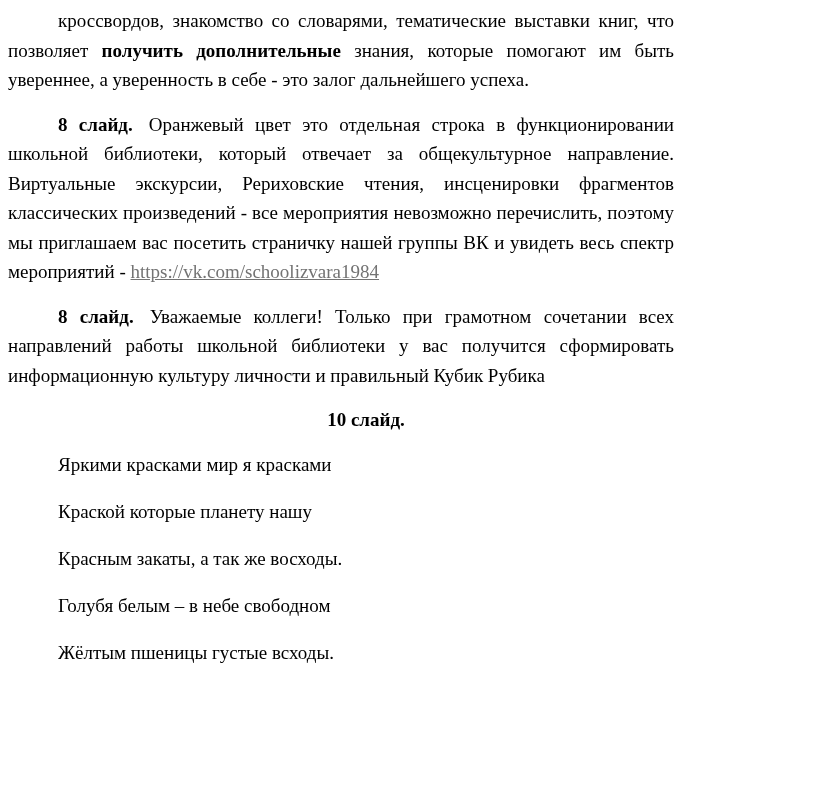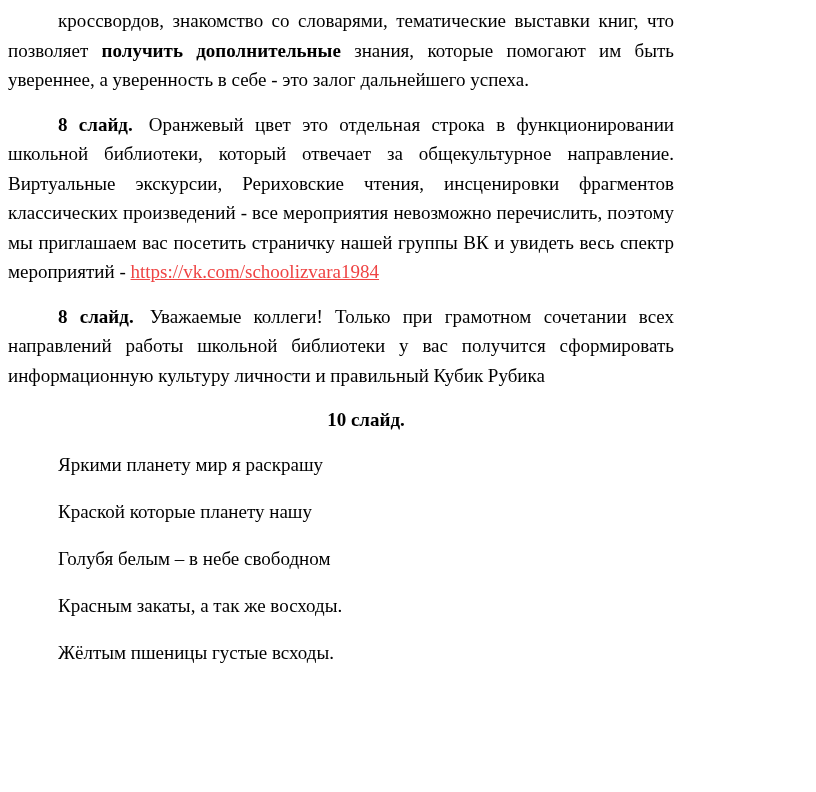--- a/index.html
+++ b/index.html
@@ -31,21 +31,21 @@
     text-align: center;
   }
   .lead-bold {
     font-weight: bold;
     margin-right: 16px;
   }
   .seg-bold {
     font-weight: bold;
   }
   a.doc-link {
-    color: #ef4444;
+    color: #737373;
     text-decoration: underline;
     cursor: pointer;
   }
   .poem-line {
     margin: 0 0 17.5px 0;
     text-align: left;
     text-indent: 50px;
   }
 </style>
 </head>
@@ -55,20 +55,20 @@
 
   <p class="para"><span>кроссвордов, знакомство со словарями, тематические выставки книг, что позволяет </span><span class="seg-bold">получить дополнительные</span><span> знания, которые помогают им быть увереннее, а уверенность в себе - это залог дальнейшего успеха.</span></p>
 
   <p class="para"><span class="lead-bold">8 слайд.</span><span>Оранжевый цвет это отдельная строка в функционировании школьной библиотеки, который отвечает за общекультурное направление. Виртуальные экскурсии, Рериховские чтения, инсценировки фрагментов классических произведений - все мероприятия невозможно перечислить, поэтому мы приглашаем вас посетить страничку нашей группы ВК и увидеть весь спектр мероприятий - </span><a class="doc-link">https://vk.com/schoolizvara1984</a></p>
 
   <p class="para"><span class="lead-bold">8 слайд.</span><span>Уважаемые коллеги! Только при грамотном сочетании всех направлений работы школьной библиотеки у вас получится сформировать информационную культуру личности и правильный Кубик Рубика</span></p>
 
   <p class="para no-justify"><span class="seg-bold">10 слайд.</span></p>
 
   <div>
-    <p class="poem-line">Яркими планету мир я раскрашу</p>
+    <p class="poem-line">Яркими красками мир я красками</p>
     <p class="poem-line">Краской которые планету нашу</p>
+    <p class="poem-line">Красным закаты, а так же восходы.</p>
     <p class="poem-line">Голубя белым – в небе свободном</p>
-    <p class="poem-line">Красным закаты, а так же восходы.</p>
     <p class="poem-line">Жёлтым пшеницы густые всходы.</p>
   </div>
 
 </div>
 
 </body></html>

